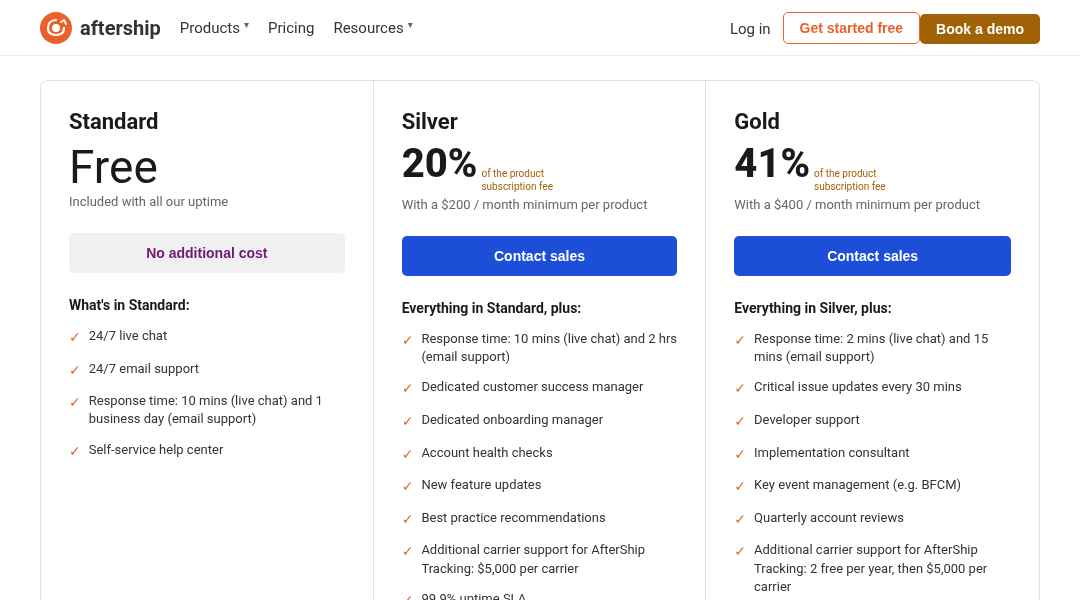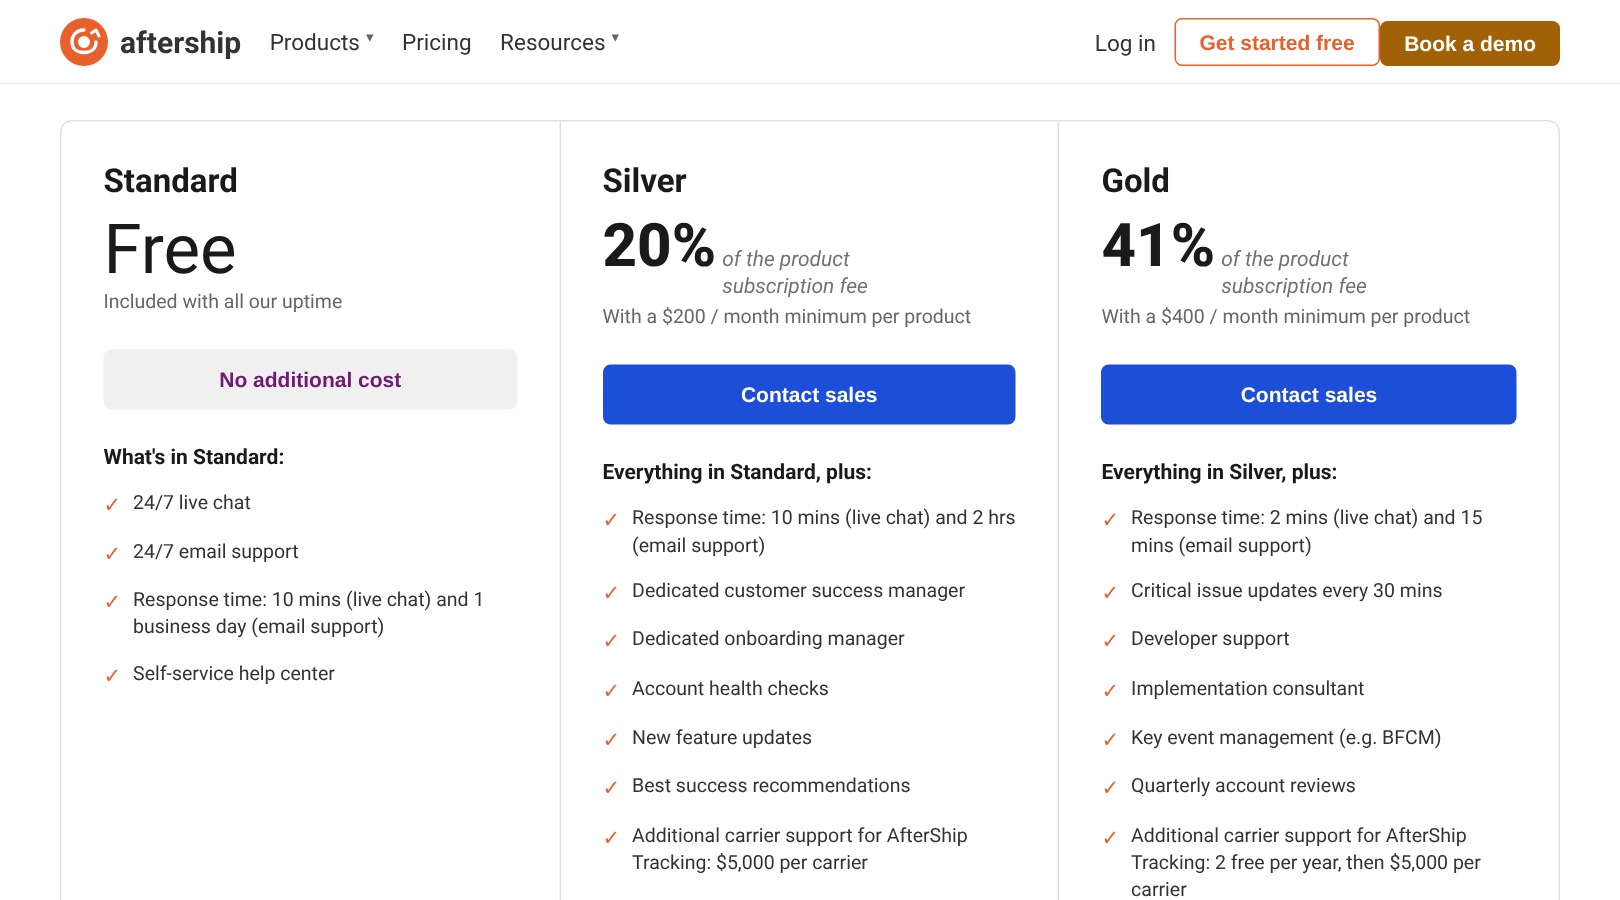--- a/index.html
+++ b/index.html
@@ -40,21 +40,21 @@
       padding: 28px 28px 28px 28px;
       border-right: 1px solid #e0e0e0;
       background: #fff;
     }
     .plan-card:last-child { border-right: none; }
 
     .plan-name { font-size: 22px; font-weight: 700; color: #1a1a1a; margin-bottom: 10px; }
     .plan-price-row { display: flex; align-items: baseline; gap: 4px; margin-bottom: 4px; }
     .price-main { font-size: 46px; font-weight: 400; color: #1a1a1a; line-height: 1; }
     .price-percent { font-size: 40px; font-weight: 800; color: #1a1a1a; line-height: 1; }
-    .price-suffix { font-size: 14px; color: #737373; line-height: 1.3; max-width: 120px; font-style: italic; }
+    .price-suffix { font-size: 10px; color: #a16207; line-height: 1.3; max-width: 120px; }
     .plan-subtitle { font-size: 13px; color: #666; margin-bottom: 24px; }
     .btn-no-cost {
       width: 100%; padding: 12px; background: #f0f0f0; color: #701a75;
       border: none; border-radius: 5px; font-size: 14px; font-weight: 600; cursor: default;
       display: block; text-align: center;
     }
     .btn-contact {
       width: 100%; padding: 12px; background: #1d4ed8; color: #fff;
       border: none; border-radius: 5px; font-size: 14px; font-weight: 600; cursor: pointer;
       display: block; text-align: center;
@@ -164,21 +164,21 @@
         <span>Account health checks</span>
       </li>
 
       <li class="feature-item">
         <span class="check-icon">✓</span>
         <span>New feature updates</span>
       </li>
 
       <li class="feature-item">
         <span class="check-icon">✓</span>
-        <span>Best success recommendations</span>
+        <span>Best practice recommendations</span>
       </li>
 
       <li class="feature-item">
         <span class="check-icon">✓</span>
         <span>Additional carrier support for AfterShip Tracking: $5,000 per carrier</span>
       </li>
 
       <li class="feature-item">
         <span class="check-icon">✓</span>
         <span>99.9% uptime SLA</span>

